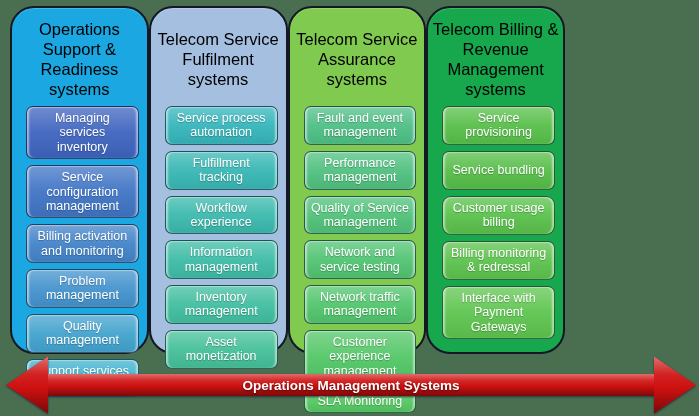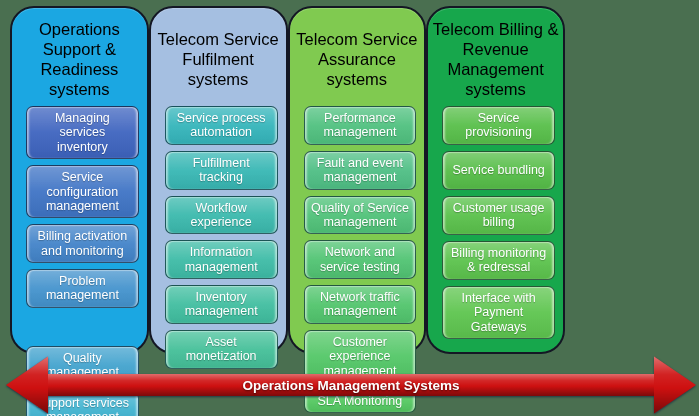--- a/index.html
+++ b/index.html
@@ -81,21 +81,21 @@
 
     <section class="column" style="background-color: rgb(27, 167, 226);">
       <h2 class="column-title">Operations
 Support &amp;
 Readiness systems</h2>
       <div class="items">
         <div class="item" style="background-color: rgb(62, 100, 191);">Managing services inventory</div>
         <div class="item" style="background-color: rgb(63, 116, 197);">Service configuration management</div>
         <div class="item" style="background-color: rgb(67, 132, 201);">Billing activation and monitoring</div>
         <div class="item" style="background-color: rgb(68, 147, 205);">Problem management</div>
-        <div class="item" style="background-color: rgb(67, 163, 206); margin-top: 32px;">Quality management</div>
+        <div class="item" style="background-color: rgb(67, 163, 206);">Quality management</div>
         <div class="item" style="background-color: rgb(63, 178, 207);">Support services management</div>
       </div>
     </section>
 
     <section class="column" style="background-color: rgb(165, 191, 225);">
       <h2 class="column-title">Telecom Service
 Fulfilment systems</h2>
       <div class="items">
         <div class="item" style="background-color: rgb(53, 181, 187);">Service process automation</div>
         <div class="item" style="background-color: rgb(56, 183, 180);">Fulfillment tracking</div>
@@ -104,39 +104,39 @@
         <div class="item" style="background-color: rgb(65, 190, 160);">Inventory management</div>
         <div class="item" style="background-color: rgb(69, 192, 153);">Asset monetization</div>
       </div>
     </section>
 
     <section class="column" style="background-color: rgb(128, 202, 80);">
       <h2 class="column-title">Telecom Service
 Assurance
 systems</h2>
       <div class="items">
+        <div class="item" style="background-color: rgb(79, 191, 133);">Fault and event management</div>
         <div class="item" style="background-color: rgb(80, 193, 127);">Performance management</div>
-        <div class="item" style="background-color: rgb(79, 191, 133);">Fault and event management</div>
         <div class="item" style="background-color: rgb(80, 194, 121);">Quality of Service management</div>
         <div class="item" style="background-color: rgb(81, 196, 115);">Network and service testing</div>
         <div class="item" style="background-color: rgb(82, 197, 109);">Network traffic management</div>
         <div class="item" style="background-color: rgb(83, 199, 103);">Customer experience management</div>
         <div class="item" style="background-color: rgb(84, 200, 97);">SLA Monitoring</div>
       </div>
     </section>
 
     <section class="column" style="background-color: rgb(23, 167, 76);">
       <h2 class="column-title">Telecom Billing &amp;
 Revenue
 Management
 systems</h2>
       <div class="items">
         <div class="item" style="background-color: rgb(88, 191, 74);">Service provisioning</div>
         <div class="item" style="background-color: rgb(86, 189, 72);">Service bundling</div>
-        <div class="item" style="background-color: rgb(90, 193, 75);">Customer usage billing</div>
+        <div class="item" style="background-color: rgb(90, 193, 75); border-radius: 9px;">Customer usage billing</div>
         <div class="item" style="background-color: rgb(92, 195, 77);">Billing monitoring &amp; redressal</div>
         <div class="item" style="background-color: rgb(94, 197, 79);">Interface with Payment Gateways</div>
       </div>
     </section>
 
   </div>
 
   <div class="arrow">
     <div class="arrow-head left" style="background-color: rgb(206, 16, 16);"></div>
     <div class="arrow-body" style="background-color: rgb(206, 16, 16);">

